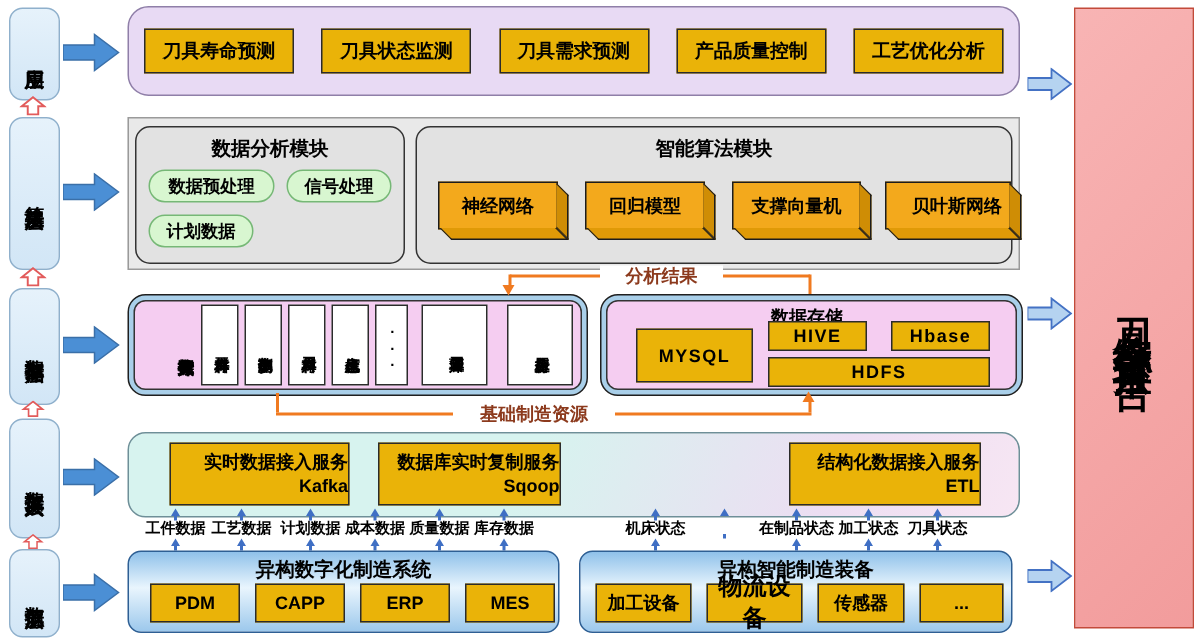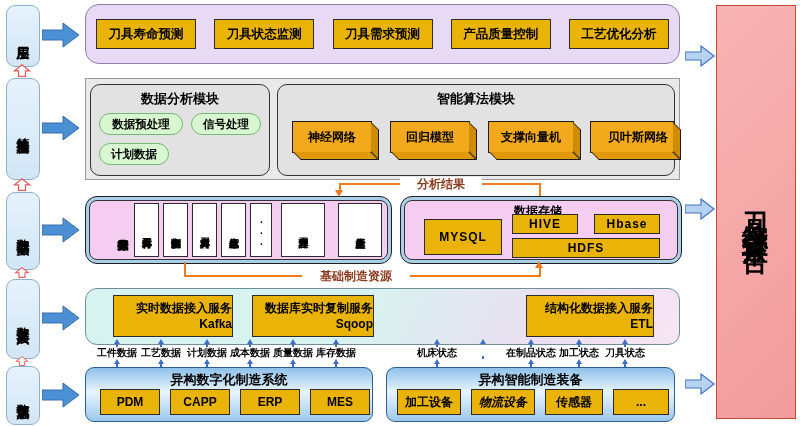--- a/index.html
+++ b/index.html
@@ -245,21 +245,21 @@
   <div class="abs srcbox" style="left:85px;top:367px;width:288px;height:55px;box-sizing:border-box;">
     <div class="abs src-title">异构数字化制造系统</div>
     <div class="abs wbox" style="left:14px;top:21px;width:60px;height:26px;font-size:12px;">PDM</div>
     <div class="abs wbox" style="left:84px;top:21px;width:60px;height:26px;font-size:12px;">CAPP</div>
     <div class="abs wbox" style="left:154px;top:21px;width:60px;height:26px;font-size:12px;">ERP</div>
     <div class="abs wbox" style="left:224px;top:21px;width:60px;height:26px;font-size:12px;">MES</div>
   </div>
   <div class="abs srcbox" style="left:386px;top:367px;width:289px;height:55px;box-sizing:border-box;">
     <div class="abs src-title">异构智能制造装备</div>
     <div class="abs wbox" style="left:10px;top:21px;width:64px;height:26px;font-size:12px;">加工设备</div>
-    <div class="abs wbox" style="left:84px;top:21px;width:64px;height:26px;font-size:12px;font-style:italic;">物流设备</div>
+    <div class="abs wbox" style="left:84px;top:21px;width:64px;height:26px;font-size:16px;">物流设备</div>
     <div class="abs wbox" style="left:158px;top:21px;width:58px;height:26px;font-size:12px;">传感器</div>
     <div class="abs wbox" style="left:226px;top:21px;width:56px;height:26px;font-size:12px;">...</div>
   </div>
 
   <svg class="abs" style="left:685px;top:45px;" width="30" height="22" viewBox="0 0 30 22">
       <path d="M0 7 H16 V1 L29 11 L16 21 V15 H0 Z" fill="#b5d3f0" stroke="#4472c4" stroke-width="1.2"></path>
     </svg>
   <svg class="abs" style="left:685px;top:198px;" width="30" height="22" viewBox="0 0 30 22">
       <path d="M0 7 H16 V1 L29 11 L16 21 V15 H0 Z" fill="#b5d3f0" stroke="#4472c4" stroke-width="1.2"></path>
     </svg>

